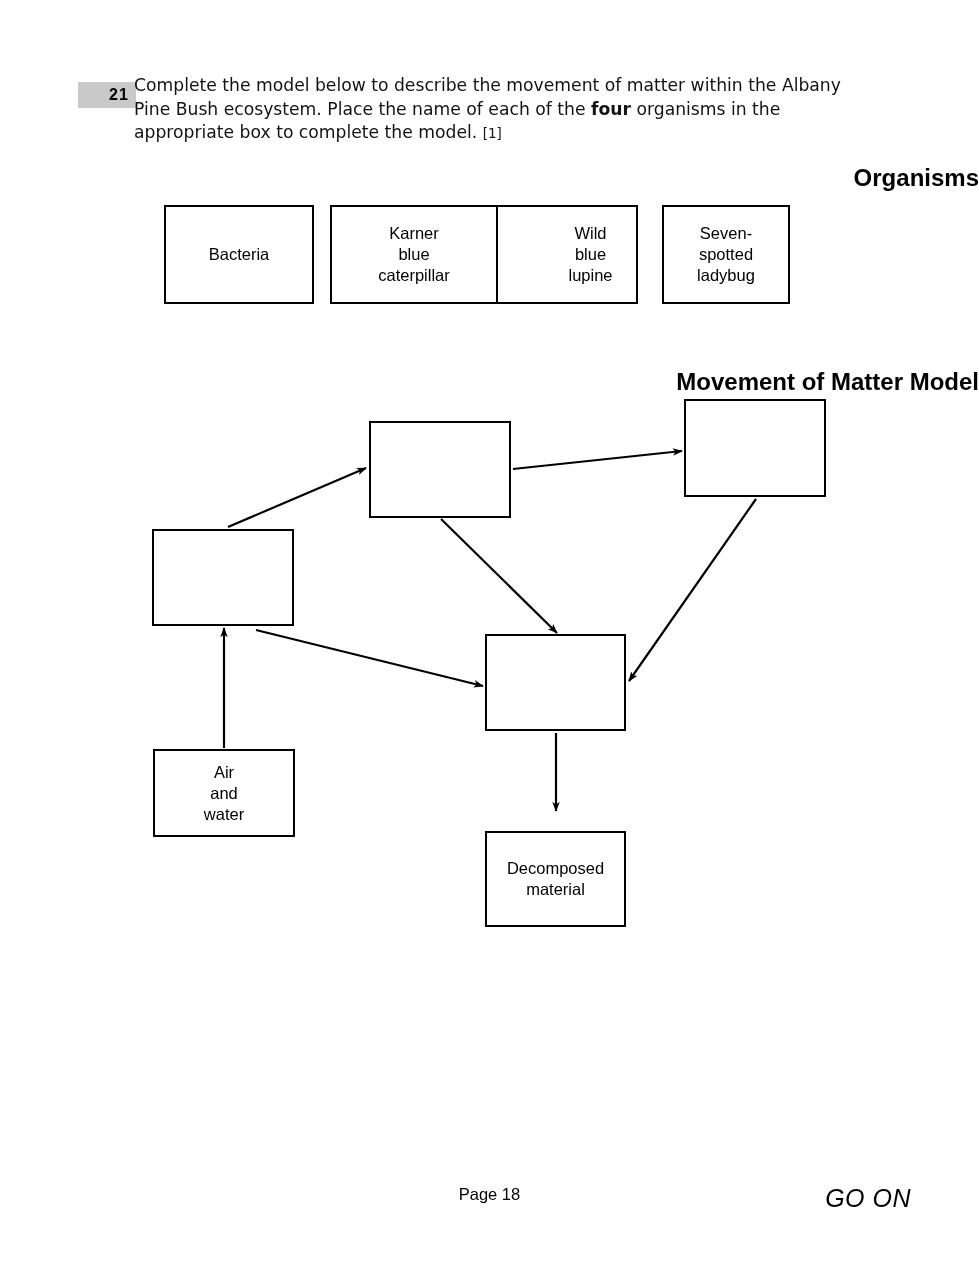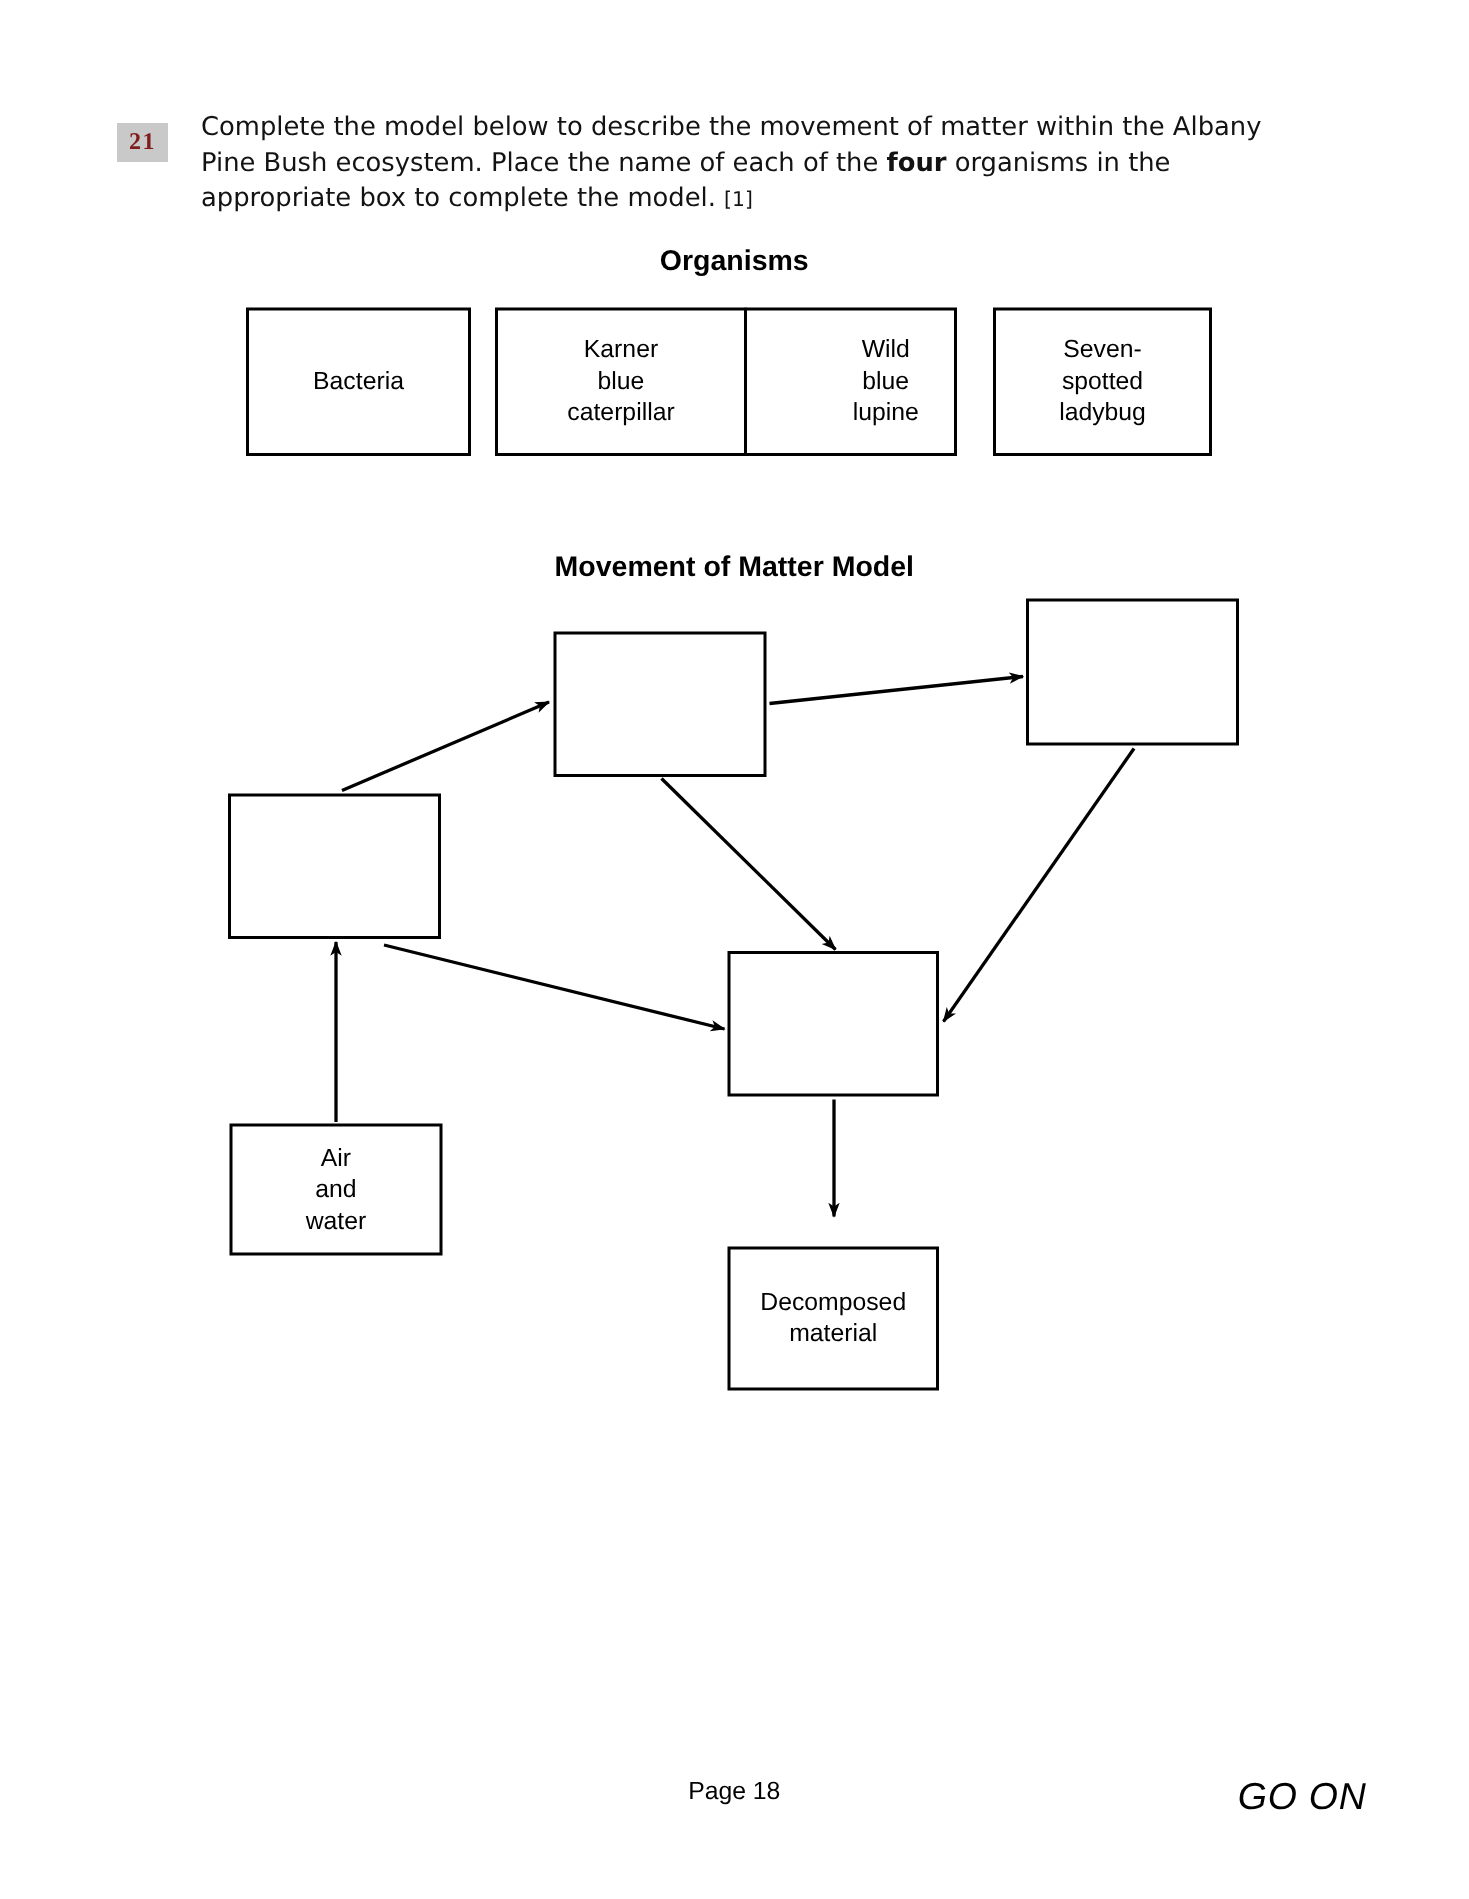--- a/index.html
+++ b/index.html
@@ -23,50 +23,51 @@
     top: 74px;
     width: 800px;
   }
   #q-number {
     position: absolute;
     left: 0;
     top: 8px;
     width: 34px;
     height: 26px;
     background: #c9c9c9;
-    color: #7f1d1d;
-    font-family: Liberation Serif, serif;
+    color: #000000;
+    font-family: Liberation Sans, sans-serif;
     font-size: 16px;
     font-weight: 600;
     letter-spacing: 1px;
     display: flex;
     align-items: center;
     justify-content: center;
+    padding-left: 24px;
   }
   #q-text {
     position: absolute;
     left: 56px;
     top: 0;
     width: 745px;
     font-family: "DejaVu Sans", sans-serif;
     font-size: 17.2px;
     line-height: 23.5px;
     color: #131313;
   }
   #q-text .bold { font-weight: 700; }
   #q-text .marks { font-size: 13.5px; }
 
   
   .section-heading {
     position: absolute;
     font-family: "Liberation Sans", sans-serif;
     font-weight: bold;
-    font-size: 19px;
-    color: #000;
-    text-align: center;
+    font-size: 24px;
+    color: #000;
+    text-align: right;
     white-space: nowrap;
   }
   #organisms-heading { left: 0; top: 164px; width: 979px; }
   #model-heading     { left: 0; top: 368px; width: 979px; }
 
   
   .box {
     position: absolute;
     border: 2px solid #000;
     background: #fff;
@@ -79,21 +80,21 @@
     font-size: 16.5px;
     line-height: 21px;
     color: #000;
   }
   .box .box-label { display: block; white-space: pre-line; }
 
   
   #org-box-0 { left: 164px; top: 205px; width: 150px; height: 99px; }
   #org-box-1 { left: 330px; top: 205px; width: 168px; height: 99px; }
   #org-box-2 { left: 496px; top: 205px; width: 142px; height: 99px; padding-left: 47px; }
-  #org-box-3 { left: 662px; top: 205px; width: 146px; height: 99px; }
+  #org-box-3 { left: 662px; top: 205px; width: 128px; height: 99px; }
 
   
   #model-box-top-middle  { left: 369px; top: 421px; width: 142px; height: 97px; }
   #model-box-top-right   { left: 684px; top: 399px; width: 142px; height: 98px; }
   #model-box-left        { left: 152px; top: 529px; width: 142px; height: 97px; }
   #model-box-center      { left: 485px; top: 634px; width: 141px; height: 97px; }
   #model-box-air-water   { left: 153px; top: 749px; width: 142px; height: 88px; }
   #model-box-decomposed  { left: 485px; top: 812px; width: 141px; height: 96px; margin-top: 19px; }
 
   

